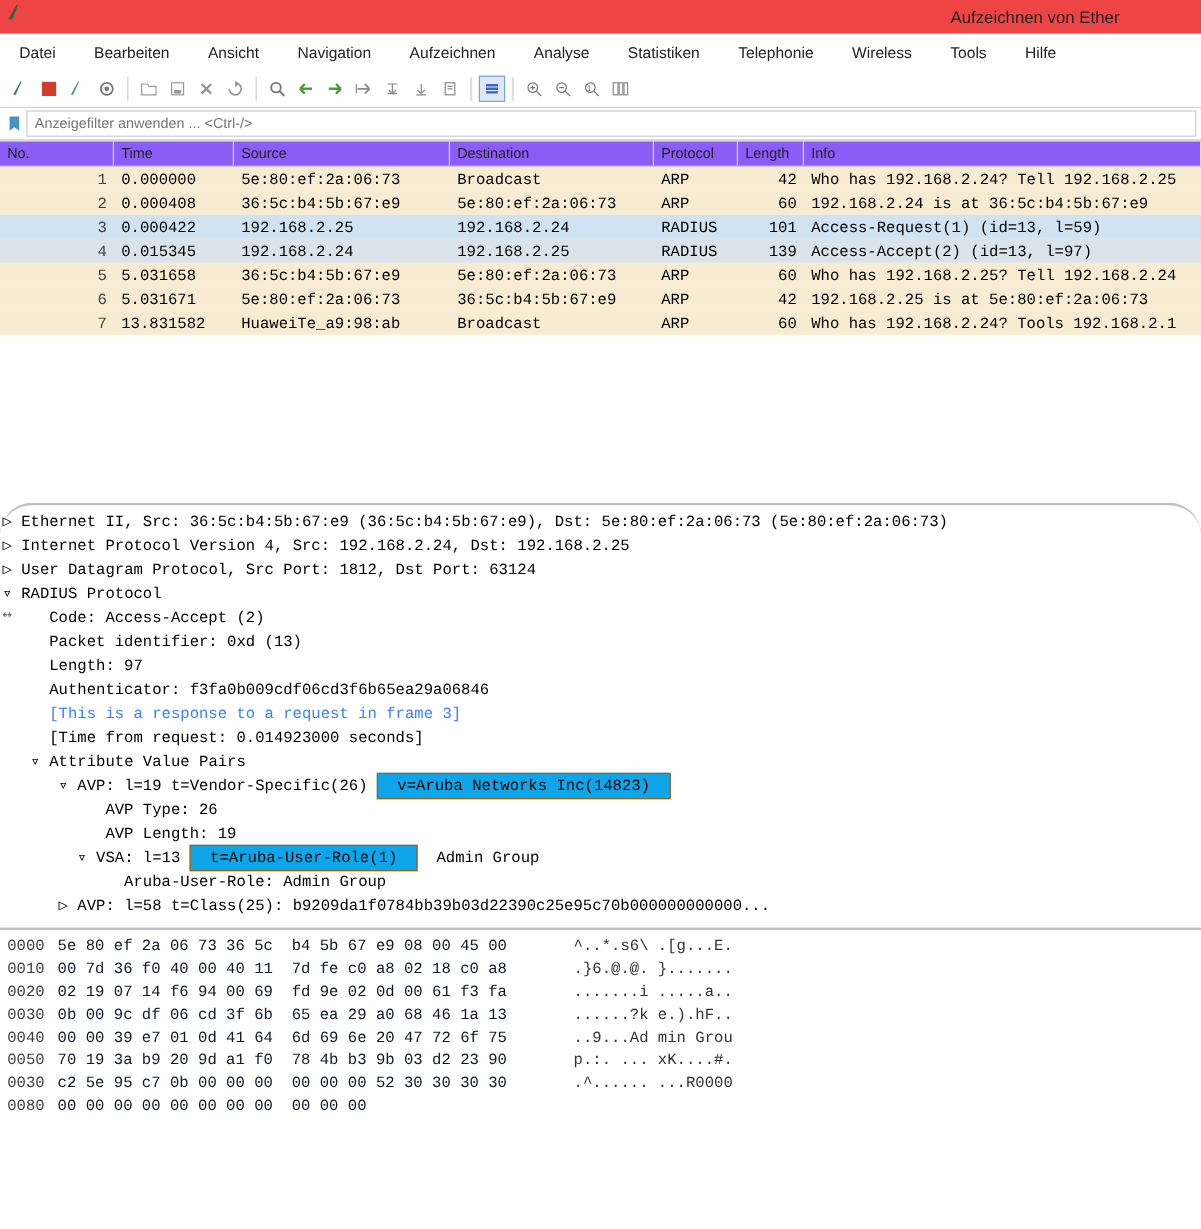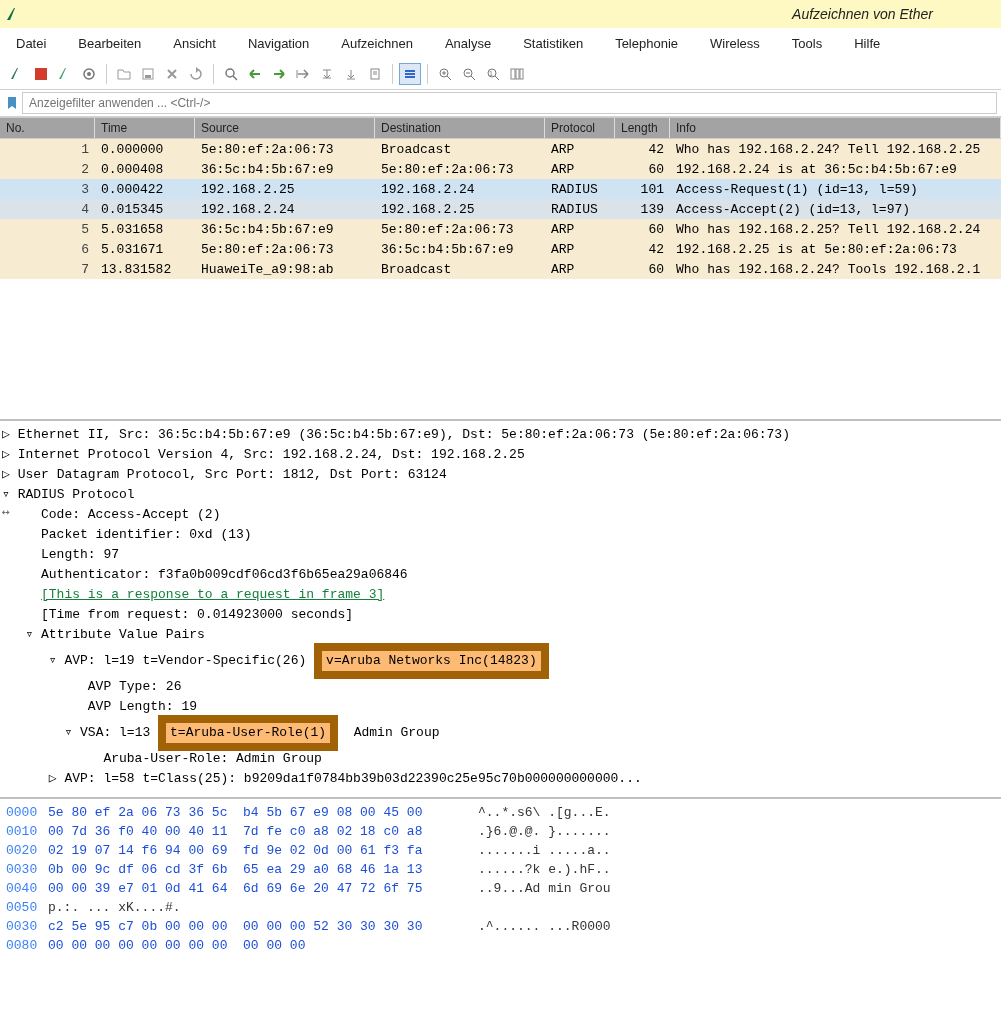--- a/index.html
+++ b/index.html
@@ -5,27 +5,26 @@
   * { box-sizing: border-box; }
   body {
     margin: 0;
     font-family: "Segoe UI", Tahoma, sans-serif;
     font-size: 12px;
     background: #fff;
     width: 1001px;
     overflow: hidden;
   }
   .titlebar {
-    background: #fef9c3;
+    background: #ef4444;
     height: 28px;
     line-height: 28px;
     color: #fff;
     display: flex;
-    align-items: center;
-    font-style: italic;
+    align-items: flex-start;
   }
   .titlebar .app-icon {
     width: 20px; height: 20px; margin-left: 4px;
     display: inline-flex; align-items: center; justify-content: center;
   }
   .titlebar .title {
     flex: 1; text-align: center; font-size: 14px; color: #222;
     padding-left: 700px;
     white-space: nowrap;
   }
@@ -64,21 +63,21 @@
     width:16px; height:20px; display:flex; align-items:center; justify-content:center;
     color: #2b7ab0; margin-right:2px;
   }
   .filter-input {
     flex:1; border:1px solid #ccc; padding:3px 6px; font-size:12px;
     color:#888;
   }
   
   .packet-list { border-top:1px solid #ccc; }
   .plist-header {
-    display:flex; background:#a3a3a3; font-size:12px; border-bottom:1px solid #ccc;
+    display:flex; background:#8b5cf6; font-size:12px; border-bottom:1px solid #ccc;
   }
   .plist-header .col, .plist-row .col {
     padding: 3px 6px; overflow:hidden; white-space:nowrap;
   }
   .plist-header .col { border-right:1px solid #ddd; color:#222; }
   .col-no { width:95px; text-align:right; padding-right:10px;}
   .col-time { width:100px; }
   .col-src { width:180px; }
   .col-dst { width:170px; }
   .col-proto { width:70px; }
@@ -96,40 +95,41 @@
     display:flex; align-items:center; justify-content:center; color:#6a6a6a;
   }
   .plist-row .col-no { color:#444; }
   .plist-gap { height:140px; }
   
   .details-pane {
     border-top:2px solid #bfbfbf;
     font-family: "Consolas","Courier New",monospace; font-size:13px;
     padding: 4px 2px 8px 2px;
     line-height: 20px;
+    border-radius: 27px;
   }
   .tree-line { white-space:pre; }
-  .link { color:#15803d; text-decoration:underline; }
+  .link { color:#3b82f6; }
   .hl-box {
     display:inline-block;
-    border:8px solid #a16207;
-    padding:0 4px;
+    border:1px solid #a16207;
+    padding:0 16px;
     margin: -2px 0;
-    background:#fdba74;
+    background:#0ea5e9;
   }
   
   .hex-pane {
     border-top:2px solid #bfbfbf;
     font-family: "Consolas","Courier New",monospace; font-size:13px;
     padding:4px 6px;
     line-height:19px;
   }
   .hex-row { display:flex; }
-  .hex-off { width:42px; color:#3b82f6; }
-  .hex-bytes { width:430px; color:#1d4ed8; white-space:pre; }
+  .hex-off { width:42px; color:#404040; }
+  .hex-bytes { width:430px; color:#0f172a; white-space:pre; }
   .hex-ascii { color:#333; white-space:pre; }
 </style>
 </head>
 <body>
 
 <div class="titlebar">
   <span class="app-icon">
     <svg width="16" height="16" viewBox="0 0 16 16">
         <path d="M1 14 L8 2 L9 2 L4 14 Z" fill="#0a6a4a"></path>
       </svg>
@@ -407,20 +407,21 @@
       <span class="hex-bytes">0b 00 9c df 06 cd 3f 6b  65 ea 29 a0 68 46 1a 13</span>
       <span class="hex-ascii">......?k e.).hF..</span>
     </div>
     <div class="hex-row">
       <span class="hex-off">0040</span>
       <span class="hex-bytes">00 00 39 e7 01 0d 41 64  6d 69 6e 20 47 72 6f 75</span>
       <span class="hex-ascii">..9...Ad min Grou</span>
     </div>
     <div class="hex-row">
       <span class="hex-off">0050</span>
+      <span class="hex-bytes">70 19 3a b9 20 9d a1 f0  78 4b b3 9b 03 d2 23 90</span>
       <span class="hex-ascii">p.:. ... xK....#.</span>
     </div>
     <div class="hex-row">
       <span class="hex-off">0030</span>
       <span class="hex-bytes">c2 5e 95 c7 0b 00 00 00  00 00 00 52 30 30 30 30</span>
       <span class="hex-ascii">.^...... ...R0000</span>
     </div>
     <div class="hex-row">
       <span class="hex-off">0080</span>
       <span class="hex-bytes">00 00 00 00 00 00 00 00  00 00 00</span>

